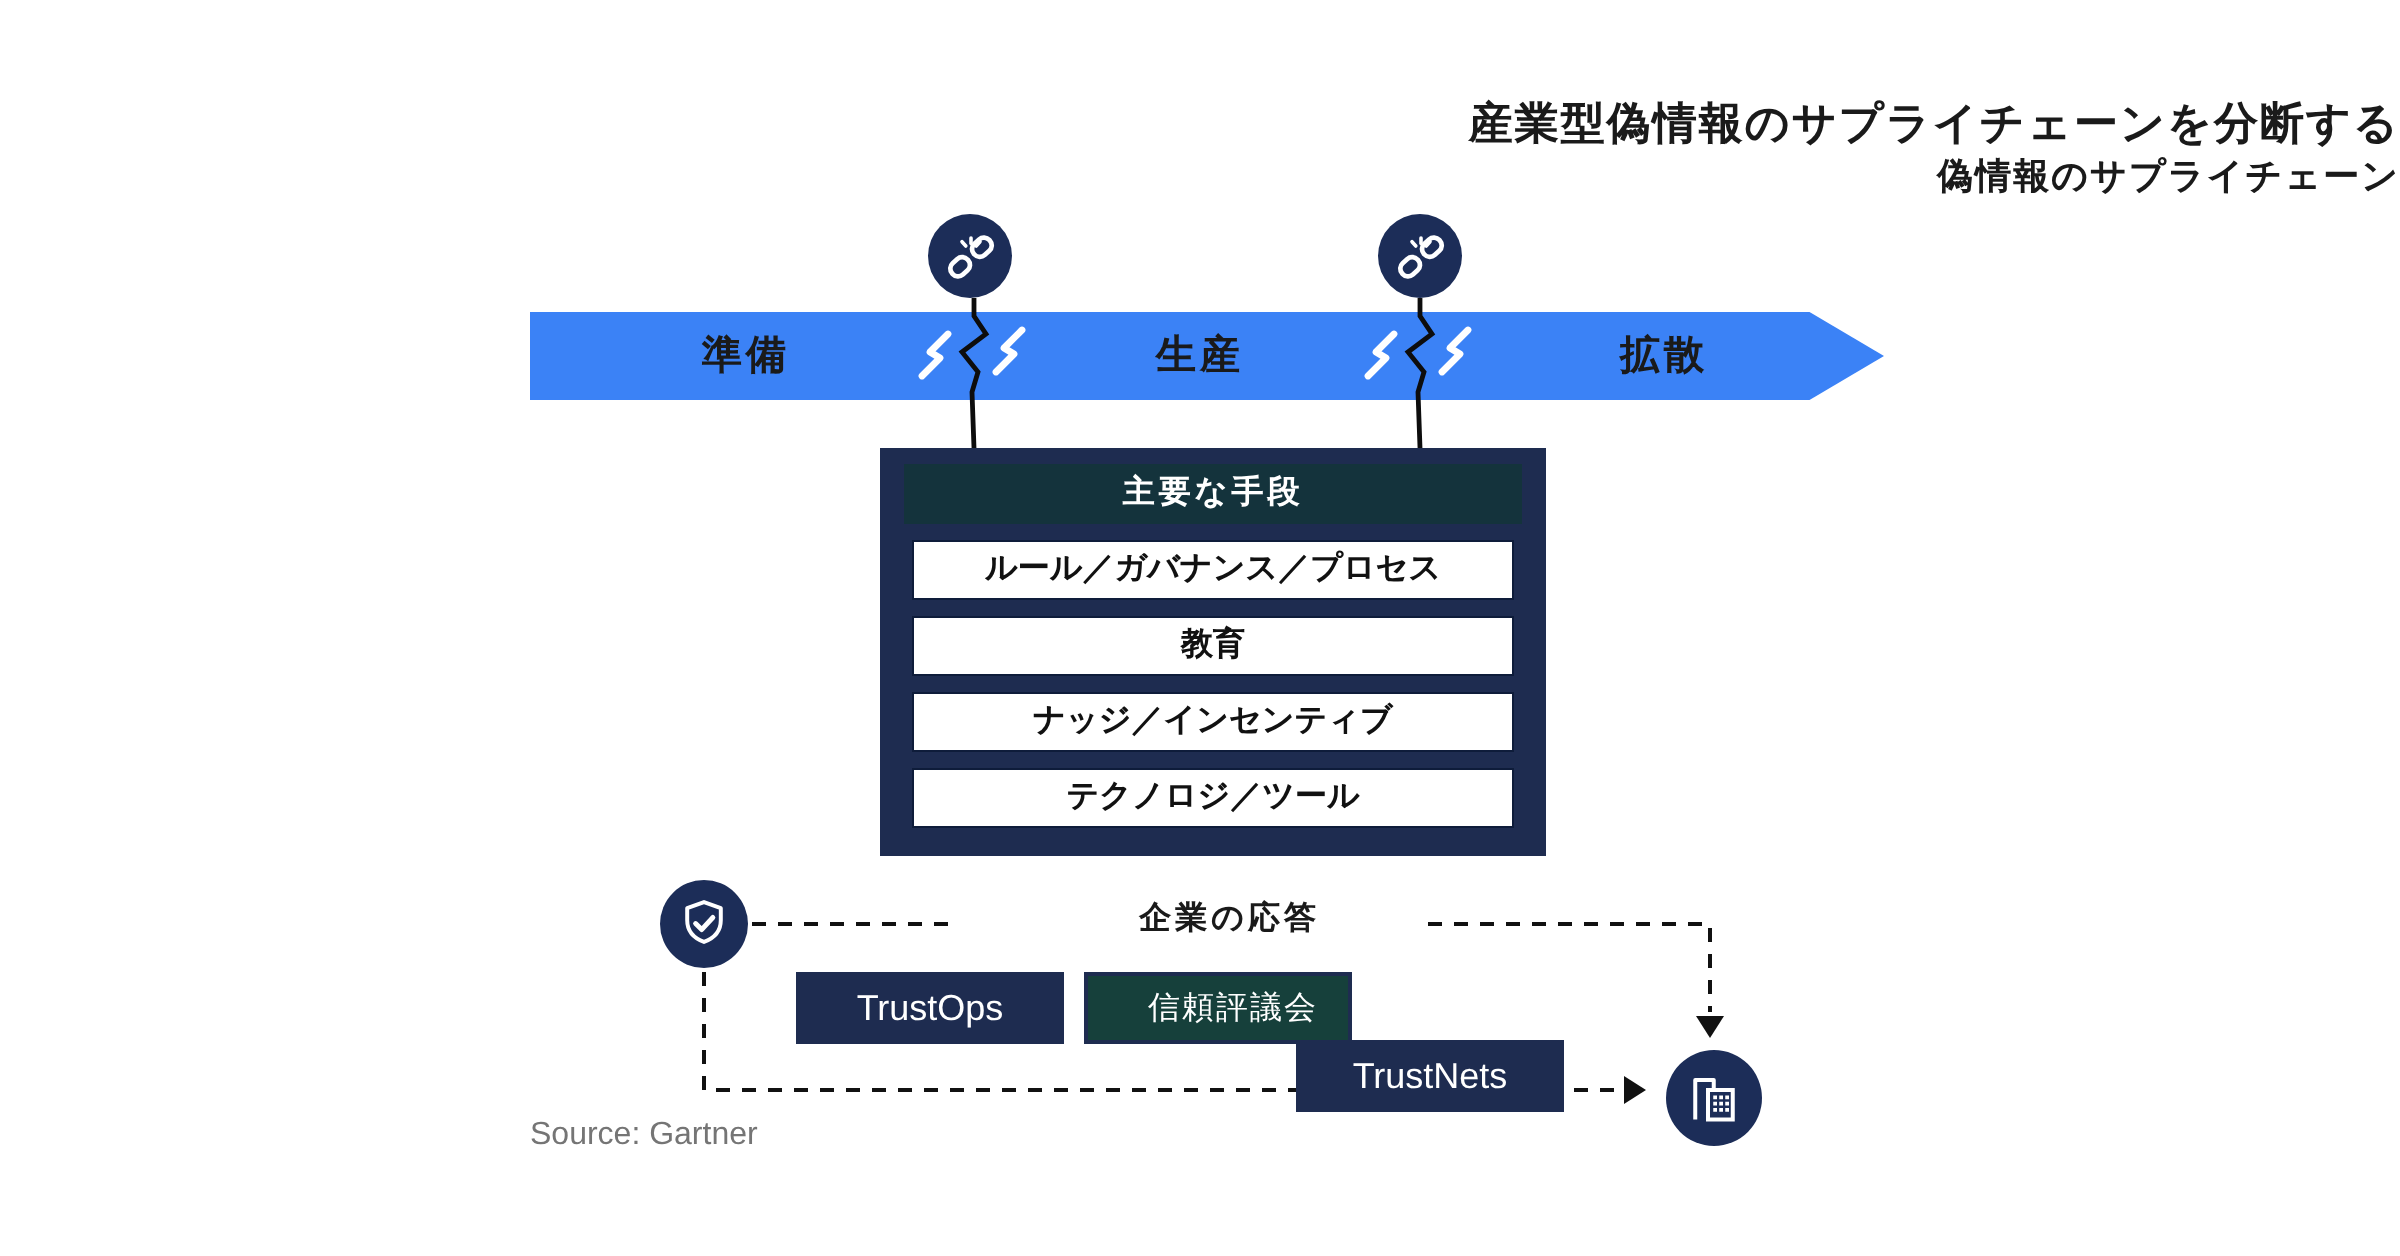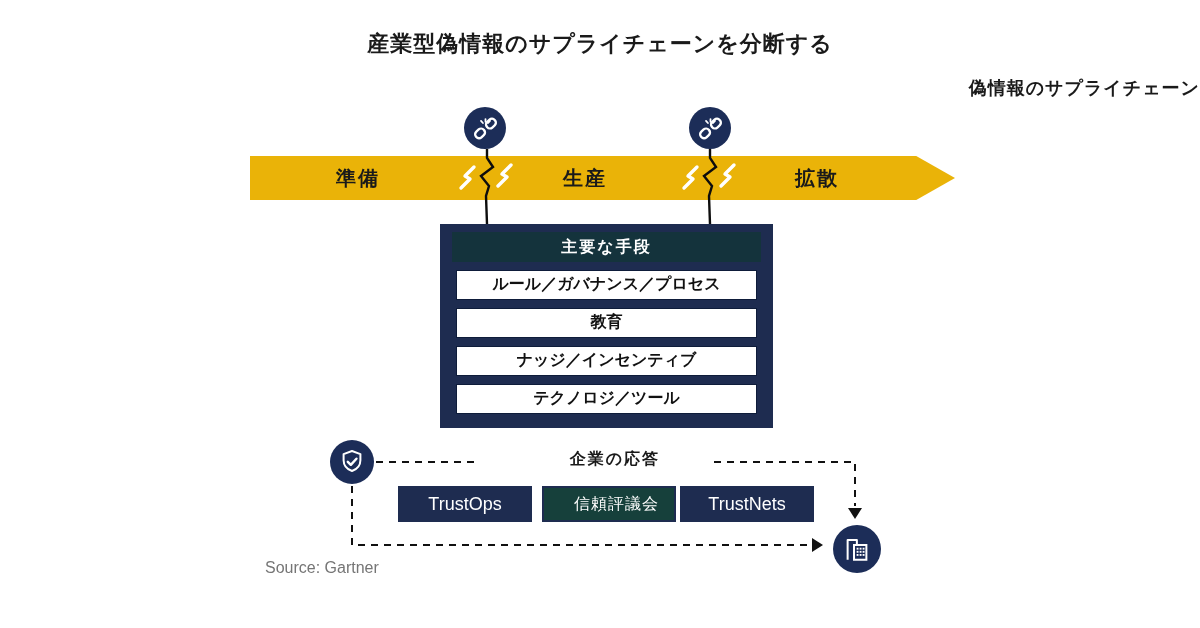--- a/index.html
+++ b/index.html
@@ -1,25 +1,25 @@
 <!DOCTYPE html>
 <html><head>
 <meta charset="utf-8">
 <style>
   html,body{margin:0;padding:0;background:#fff;}
   .canvas{
     position:relative;width:1200px;height:628px;background:#ffffff;overflow:hidden;
     font-family:"Liberation Sans","DejaVu Sans",sans-serif;color:#1a1a1a;
   }
-  .title{position:absolute;left:0;top:29px;width:1200px;text-align:center;
+  .title{position:absolute;left:0;top:47px;width:1200px;text-align:right;
     font-size:22px;font-weight:bold;letter-spacing:1px;}
   .subtitle{position:absolute;left:0;top:76px;width:1200px;text-align:right;
     font-size:18px;font-weight:bold;letter-spacing:1px;}
-  .band{position:absolute;left:250px;top:156px;width:677px;height:44px;background:#eab308;
-    clip-path:polygon(0 0,94.5% 0,100% 50%,94.5% 100%,0 100%);padding-left:28px;}
+  .band{position:absolute;left:265px;top:156px;width:677px;height:44px;background:#3b82f6;
+    clip-path:polygon(0 0,94.5% 0,100% 50%,94.5% 100%,0 100%);}
   .stage{position:absolute;top:0;height:44px;line-height:44px;font-size:20px;font-weight:bold;
     transform:translateX(-50%);letter-spacing:2px;}
   .stage1{left:108px;} .stage2{left:335px;} .stage3{left:567px;}
   .circle{position:absolute;border-radius:50%;background:#1c2d58;display:flex;
     align-items:center;justify-content:center;}
   .chainCircle{width:42px;height:42px;top:107px;}
   .chain1{left:464px;} .chain2{left:689px;}
   .shieldCircle{width:44px;height:44px;left:330px;top:440px;}
   .buildingCircle{width:48px;height:48px;left:833px;top:525px;}
   .measures{position:absolute;left:440px;top:224px;width:333px;height:204px;
@@ -27,21 +27,21 @@
   .measuresHeader{margin:4px -4px;height:30px;line-height:30px;text-align:center;background:#14333c;
     color:#ffffff;font-size:16px;font-weight:bold;letter-spacing:2px;}
   .measureRow{margin-top:8px;height:30px;line-height:28px;text-align:center;background:#ffffff;
     border:1.5px solid #0e1c3a;box-sizing:border-box;font-size:16px;font-weight:bold;color:#111111;font-family:Liberation Mono, monospace;}
   .respLabel{position:absolute;left:540px;top:449px;width:120px;text-align:right;
     font-size:16px;font-weight:bold;letter-spacing:2px;}
   .respBox{position:absolute;top:486px;height:36px;width:134px;box-sizing:border-box;
     display:flex;align-items:center;justify-content:center;color:#ffffff;}
   .respNavy{background:#1e2c50;font-size:18px;}
   .respTeal{background:#16403b;border:2px solid #1e2c50;font-size:16px;letter-spacing:1px;}
-  .box1{left:398px;} .box2{left:542px;padding-left:15px;} .box3{left:680px;}
+  .box1{left:398px;} .box2{left:542px;padding-left:15px;} .box3{left:648px;margin-top:34px;}
   .source{position:absolute;left:265px;top:559px;font-size:16px;color:#757575;}
   .overlay{position:absolute;left:0;top:0;pointer-events:none;}
 </style>
 </head>
 <body>
 
 <div class="canvas">
 
   <div class="title">産業型偽情報のサプライチェーンを分断する</div>
   <div class="subtitle">偽情報のサプライチェーン</div>

